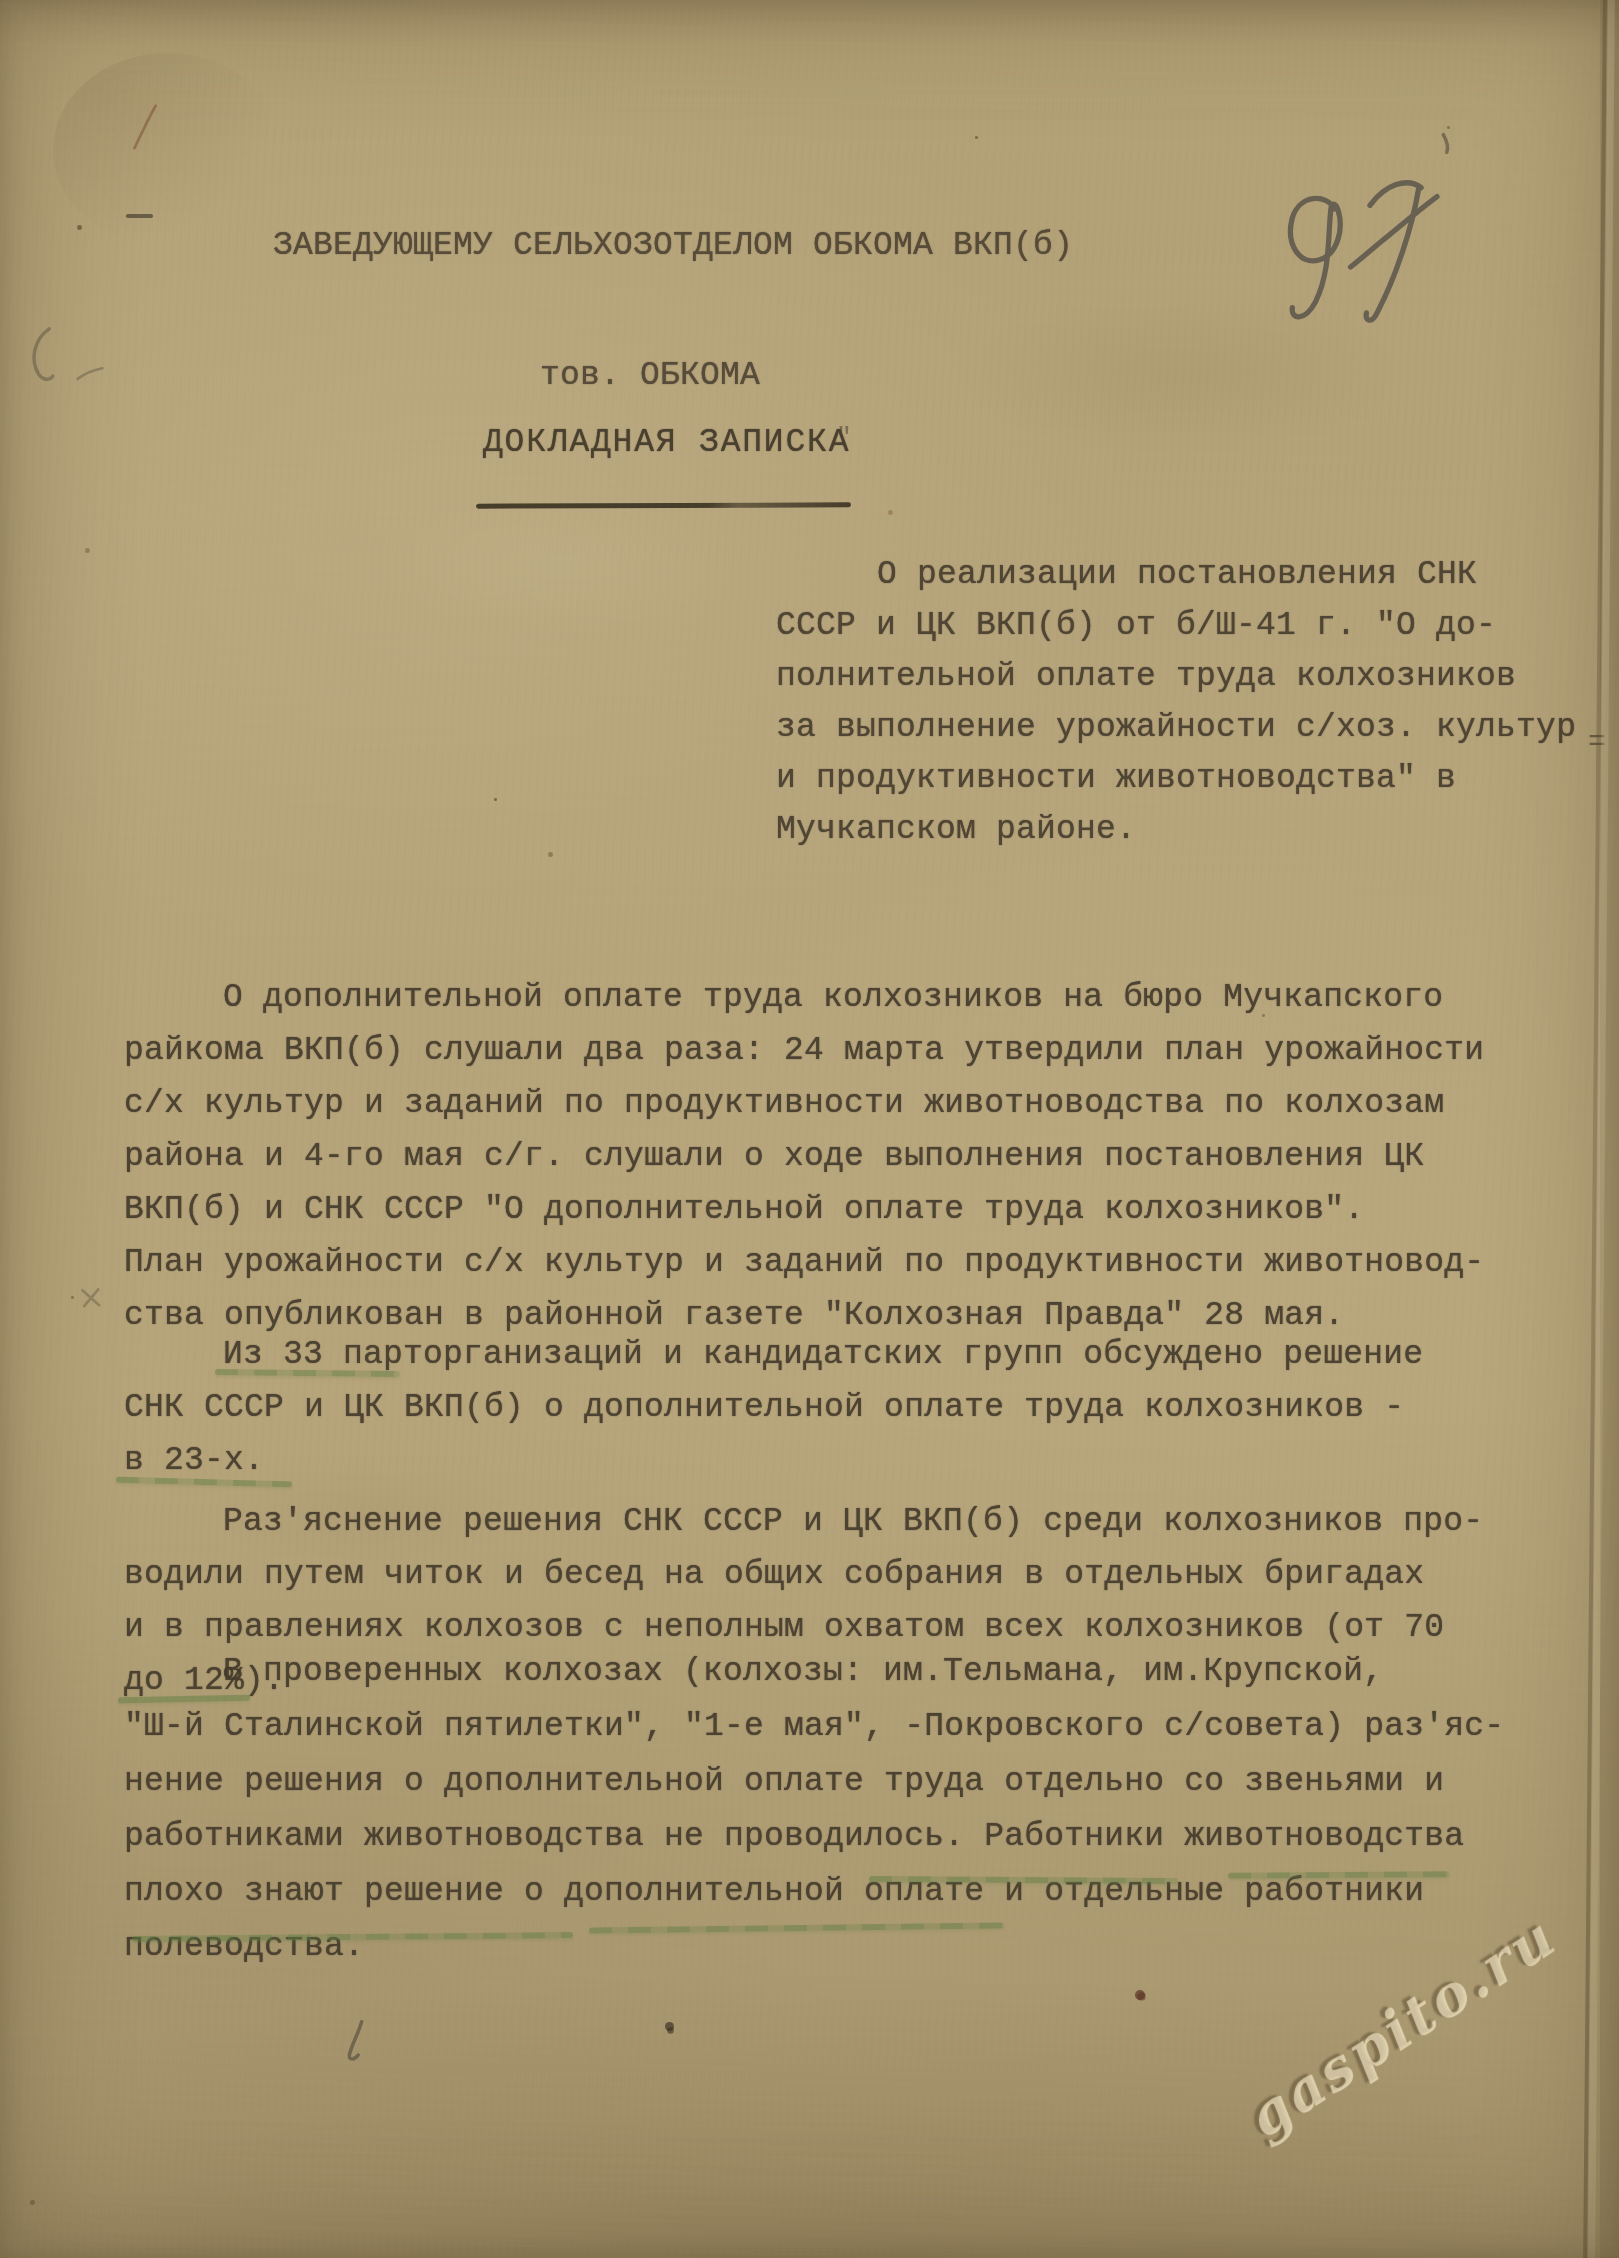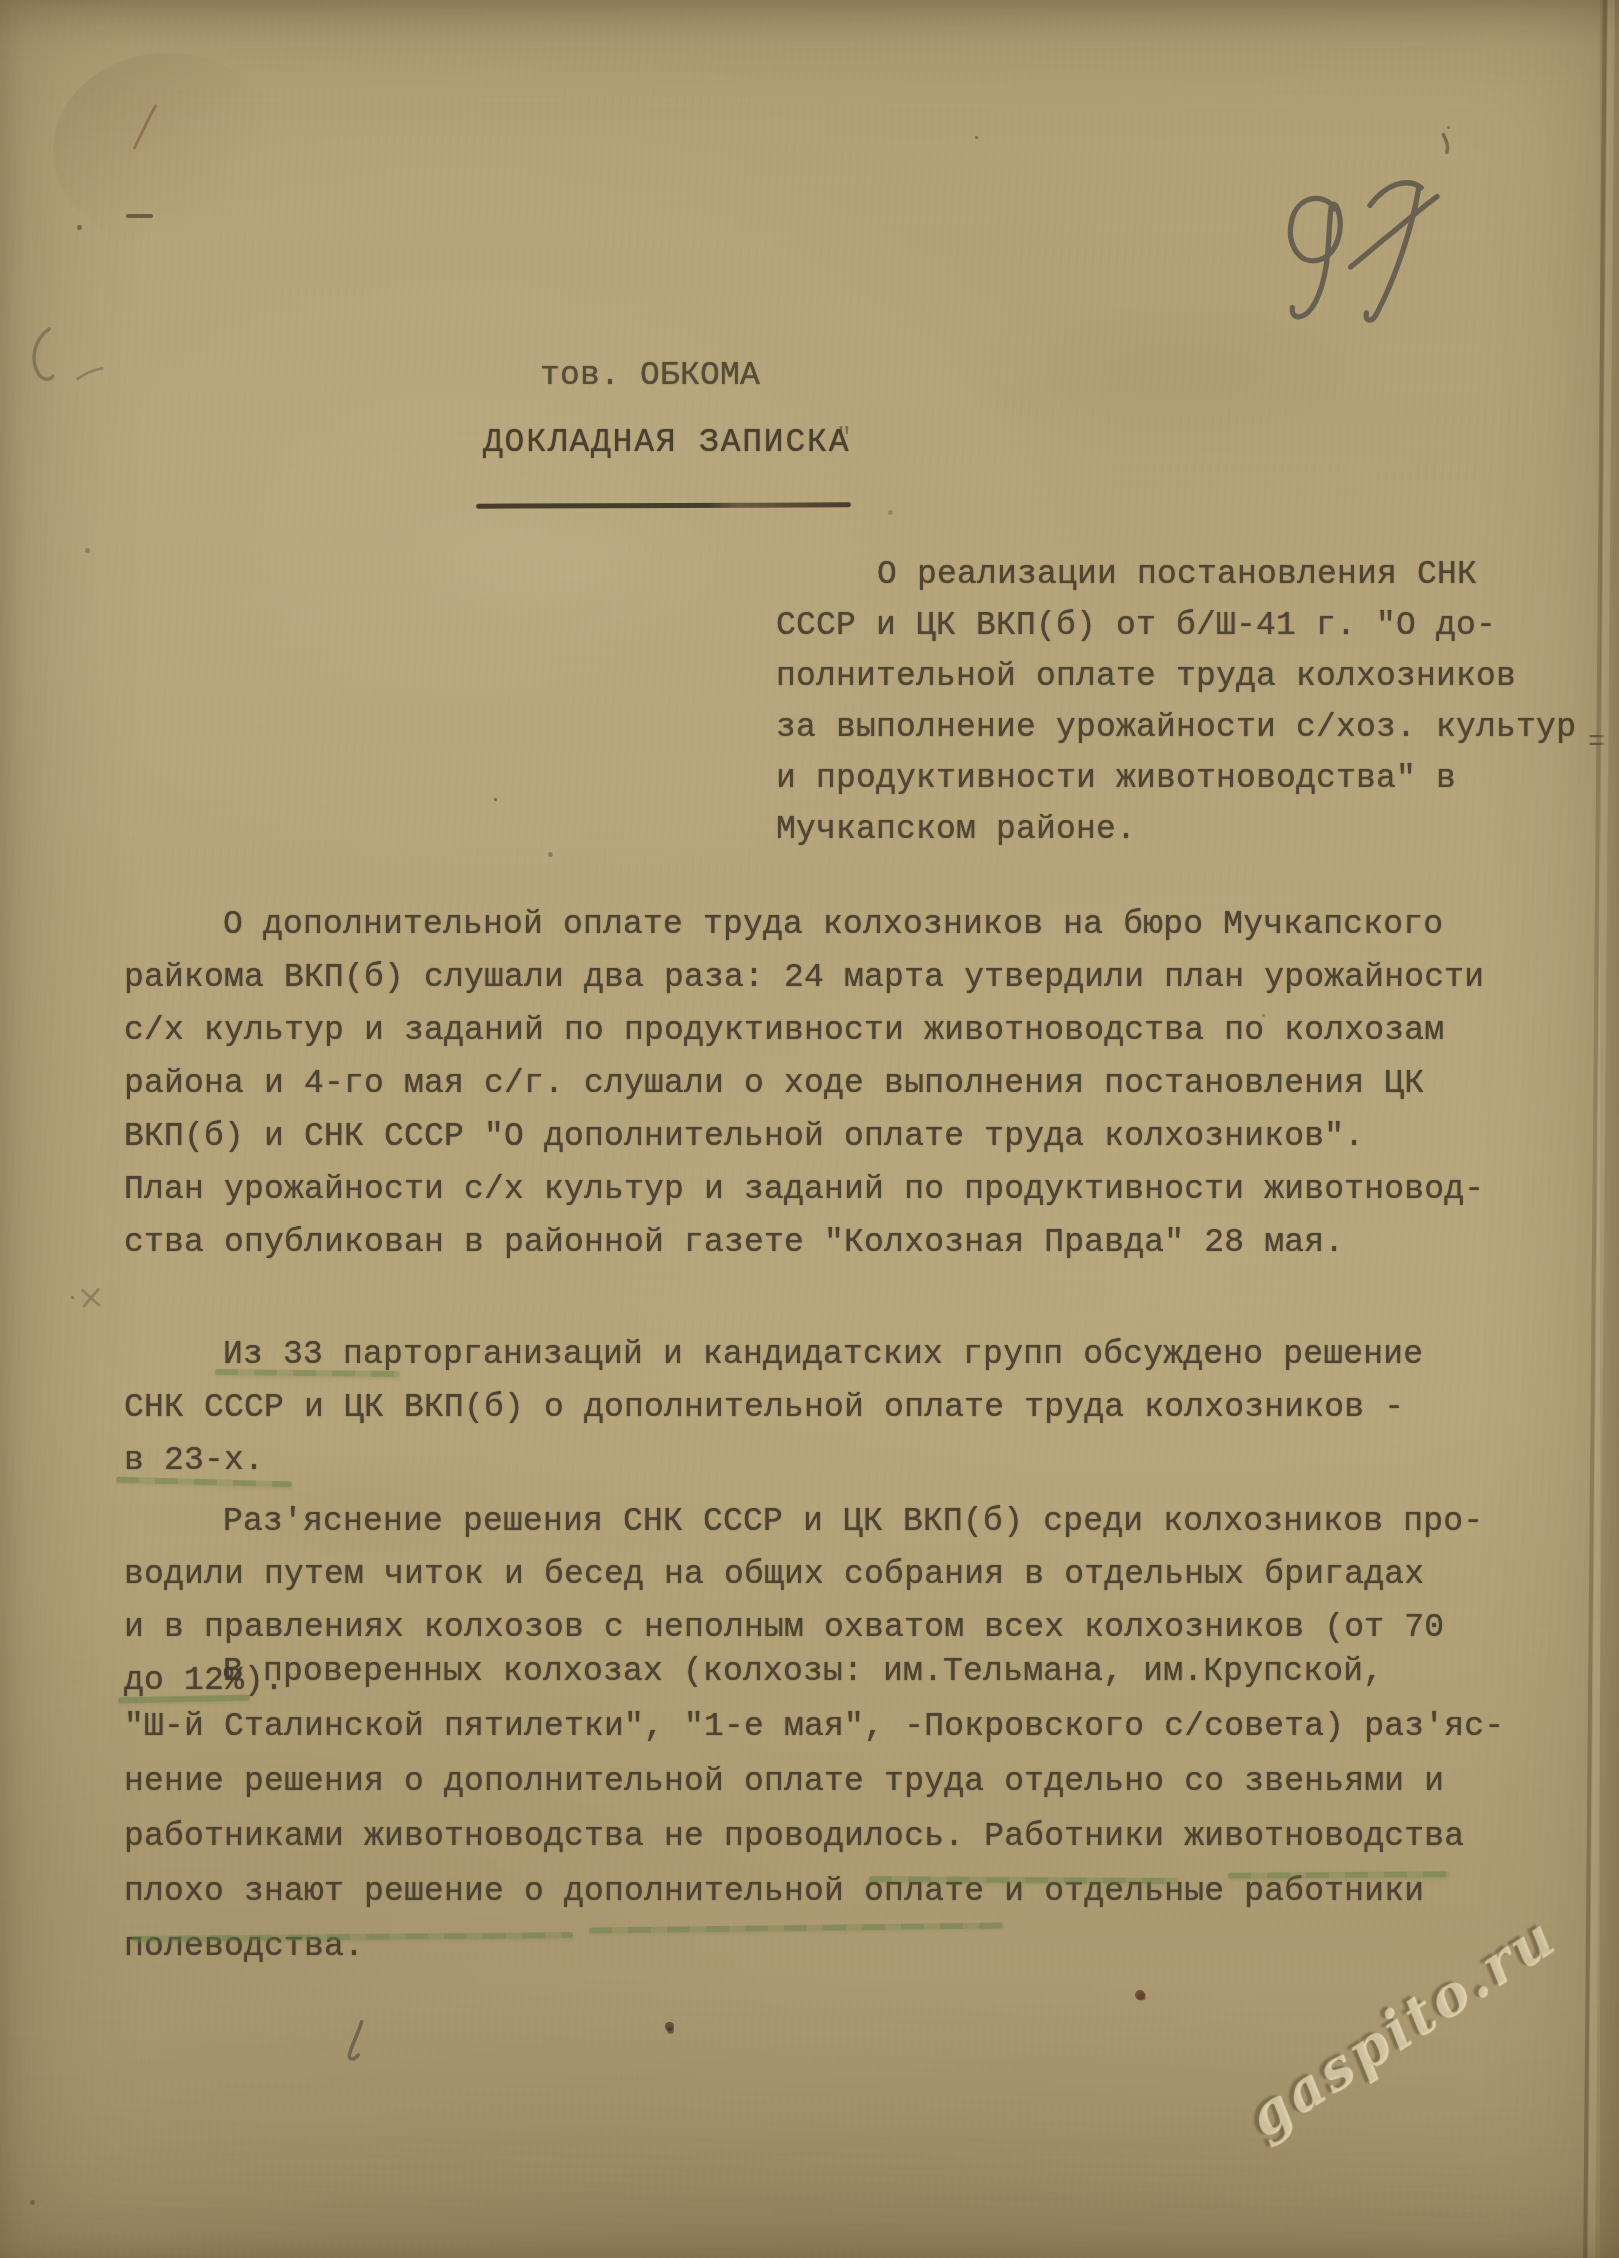--- a/index.html
+++ b/index.html
@@ -20,21 +20,21 @@
      text-shadow:0 0 0.9px rgba(62,52,36,.85),0 0 1.8px rgba(62,52,36,.25);}
   .recipient1{left:273px;top:219px;opacity:.82;}
   .recipient2{left:540px;top:349px;opacity:.82;}
   .title{left:483px;top:416px;opacity:.93;letter-spacing:1.8px;}
   .title-underline{position:absolute;left:476px;top:503px;width:375px;height:5.3px;
      background:linear-gradient(90deg,rgba(50,42,28,.85) 0 62%, rgba(50,42,28,.6) 70%, rgba(50,42,28,.85));
      border-radius:2.6px;transform:rotate(-.2deg);}
   .title-mark{position:absolute;left:836px;top:423px;font-size:26.5px;color:#4a4130;opacity:.55;}
   .subject{left:776px;top:549px;width:847px;line-height:51px;text-indent:101px;opacity:.88;}
   .para{left:124px;width:1429px;text-indent:99px;opacity:.9;}
-  .p1{top:898px;font-family:Liberation Mono, monospace;}
+  .p1{top:971px;font-family:Liberation Mono, monospace;}
   .p2{top:1328px;}
   .p3{top:1495px;}
   .p4{top:1644px;line-height:55px;}
   .green{position:absolute;height:6.2px;border-radius:3.5px;background:#5f7d44;opacity:.5;
      box-shadow:0 1.8px 2.6px rgba(95,125,68,.35);}
   .green.wavy{background:
      repeating-linear-gradient(90deg,#5f7d44 0 23px, rgba(95,125,68,.55) 23px 39px);}
   .ink-mark{position:absolute;color:#4a4131;opacity:.7;}
   .crease-right{position:absolute;left:1593px;top:-8.8px;width:3.5px;height:2276px;
      background:linear-gradient(180deg,rgba(92,76,50,.45),rgba(92,76,50,.28) 50%,rgba(92,76,50,.5));
@@ -70,20 +70,21 @@
   <div class="smudge" style="left:53px;top:53px;width:229px;height:194px;background:radial-gradient(ellipse at 20% 20%, rgba(90,74,48,.12), transparent 70%);"></div>
   <div class="smudge" style="left:371px;top:494px;width:371px;height:141px;background:radial-gradient(ellipse at center, rgba(205,190,150,.18), transparent 70%);"></div>
 
   <svg class="scrawl" style="left:1257px;top:163px;opacity:.8" width="203" height="194" viewBox="0 0 230 220" fill="none" stroke="#56524a" stroke-width="6" stroke-linecap="round" aria-label="97">
     <path d="M88,52 C78,34 48,36 40,62 C32,92 48,116 70,110 C92,104 98,74 92,54 C90,47 86,44 84,50 C80,78 84,122 66,158 C54,180 38,178 40,164"></path>
     <path d="M128,48 C146,24 170,16 186,28"></path>
     <path d="M183,30 C176,72 158,128 136,170 C130,182 122,180 124,170"></path>
     <path d="M106,118 C138,92 172,62 204,38"></path>
   </svg>
 
+  <div class="typed recipient1">ЗАВЕДУЮЩЕМУ СЕЛЬХОЗОТДЕЛОМ ОБКОМА ВКП(б)</div>
   <div class="typed recipient2">тов. ОБКОМА</div>
 
   <div class="typed title">ДОКЛАДНАЯ ЗАПИСКА</div>
   <div class="title-underline"></div>
   <div class="title-mark">"</div>
 
   <div class="typed subject">О реализации постановления СНК
 СССР и ЦК ВКП(б) от б/Ш-41 г. "О до-
 полнительной оплате труда колхозников
 за выполнение урожайности с/хоз. культур

